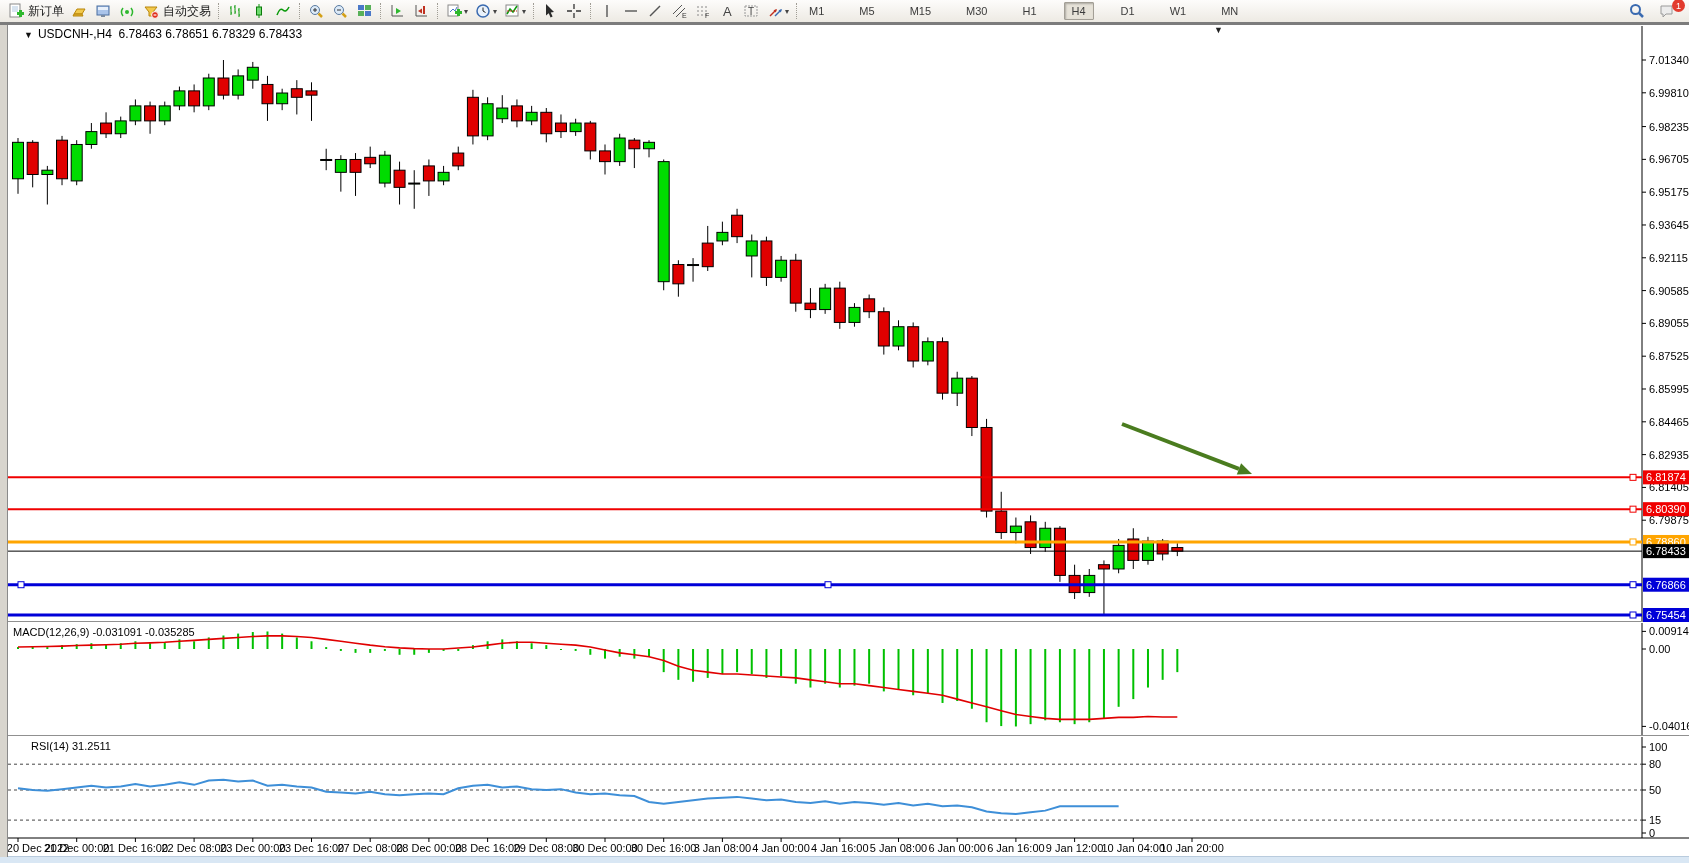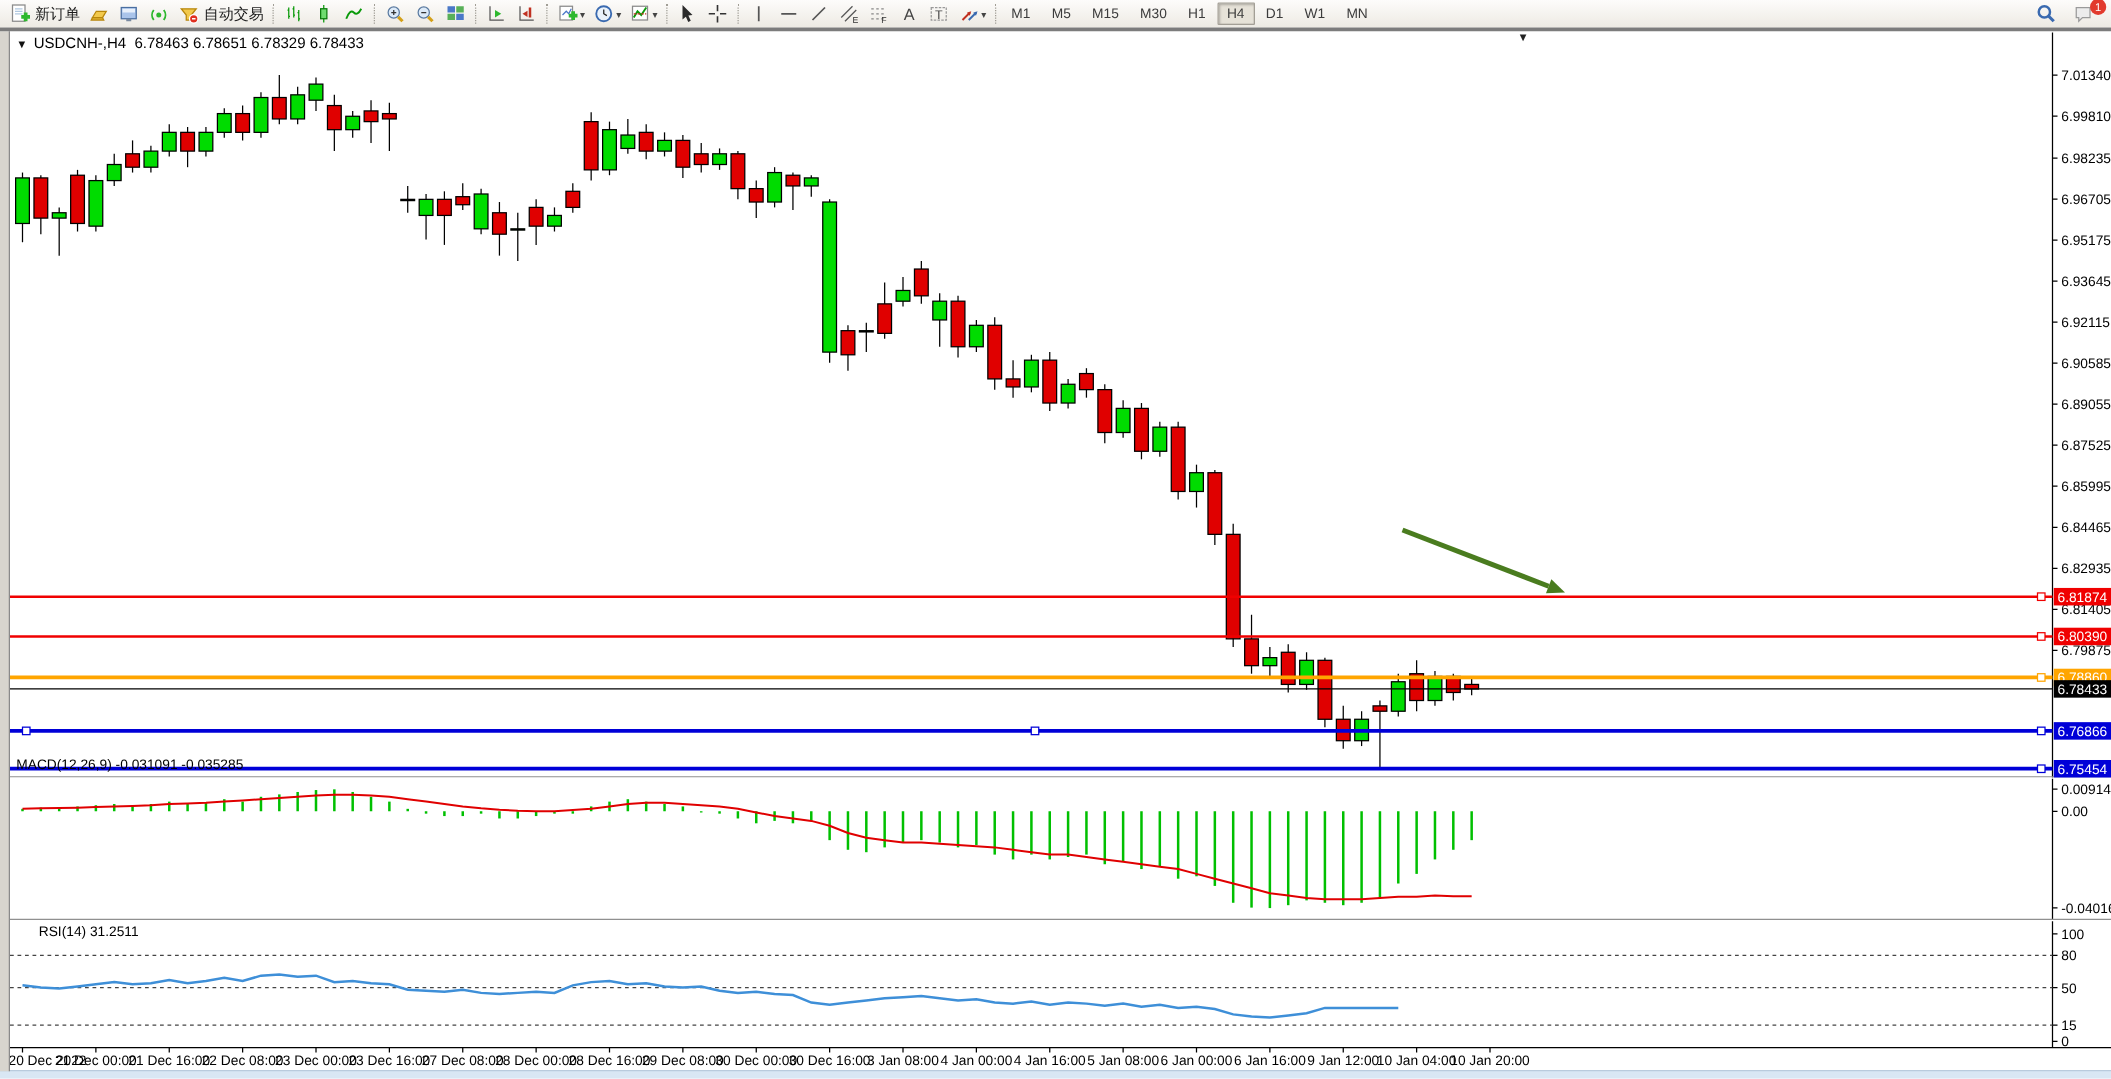--- a/index.html
+++ b/index.html
@@ -9,24 +9,24 @@
   .tbtn{height:16px;display:flex;align-items:center;padding:0 3px;cursor:default}
   .tlabel{font-size:12px;color:#1a1a1a;margin-left:3px;white-space:nowrap}
   .tsep{width:0;height:16px;border-left:1px dotted #a09d95;margin:0 4px}
   .dd{font-size:8px;color:#444;margin-left:1px}
   .tf{font-size:11px;color:#3c3c3c;padding:2px 7px;border:1px solid transparent;border-radius:1px}
   .tf.active{background:#e6e2d8;border:1px solid #a39f96;box-shadow:inset 1px 1px 2px rgba(0,0,0,.25)}
   #tb-right{margin-left:auto;display:flex;align-items:center;gap:6px;padding-right:6px}
   .badge{position:absolute;top:-4px;right:-6px;background:#e23b2e;color:#fff;border-radius:50%;width:13px;height:13px;font-size:9px;display:flex;align-items:center;justify-content:center}
   #chartwin{position:absolute;top:25px;left:0;width:1689px;height:832px;background:#fff}
   #leftedge{position:absolute;top:25px;left:0;width:7px;height:832px;background:#d8d5ce;border-right:1px solid #8a8a8a;z-index:3}
-  #title{position:absolute;top:27px;left:13px;font-size:12px;color:#000;z-index:4;white-space:nowrap}
+  #title{position:absolute;top:27px;left:24px;font-size:12px;color:#000;z-index:4;white-space:nowrap}
   #title .caret{font-size:9px;margin-right:5px;color:#111}
   #shift-marker{position:absolute;top:25px;left:1214px;font-size:9px;color:#222;z-index:4}
-  #macd-label{position:absolute;top:606px;left:13px;font-size:11px;color:#000;z-index:4;white-space:nowrap}
+  #macd-label{position:absolute;top:626px;left:13px;font-size:11px;color:#000;z-index:4;white-space:nowrap}
   #rsi-label{position:absolute;top:740px;left:31px;font-size:11px;color:#000;z-index:4;white-space:nowrap}
   #statusbar{position:absolute;bottom:0;left:0;width:1689px;height:6px;background:#d9e7f4;border-top:1px solid #b9cbdd}
   svg text{font-family:"Liberation Sans",sans-serif}
   #chart-svg{position:absolute;top:0;left:0;z-index:2}
   .ticon{display:flex;align-items:center;justify-content:center;width:18px;height:18px}
 </style>
 </head>
 <body>
 
 <div id="toolbar">
@@ -254,21 +254,21 @@
         <svg width="17" height="17">
           <path d="M3 13 L9 7" stroke="#c03020" stroke-width="1.5"></path>
           <polygon points="10,6 6.5,7.2 8.8,9.5" fill="#c03020"></polygon>
           <path d="M8 13 L14 7" stroke="#3a6ab0" stroke-width="1.5"></path>
           <polygon points="15,6 11.5,7.2 13.8,9.5" fill="#3a6ab0"></polygon>
         </svg>
       </span>
       <span class="dd">▾</span>
     </div>
   <div class="tsep"></div>
-  <div id="tf-group" style="display:flex;align-items:center;gap:1px">
+  <div id="tf-group" style="display:flex;align-items:center;gap:19px">
       <div class="tf">M1</div>
       <div class="tf">M5</div>
       <div class="tf">M15</div>
       <div class="tf">M30</div>
       <div class="tf">H1</div>
       <div class="tf active">H4</div>
       <div class="tf">D1</div>
       <div class="tf">W1</div>
       <div class="tf">MN</div>
     </div>

